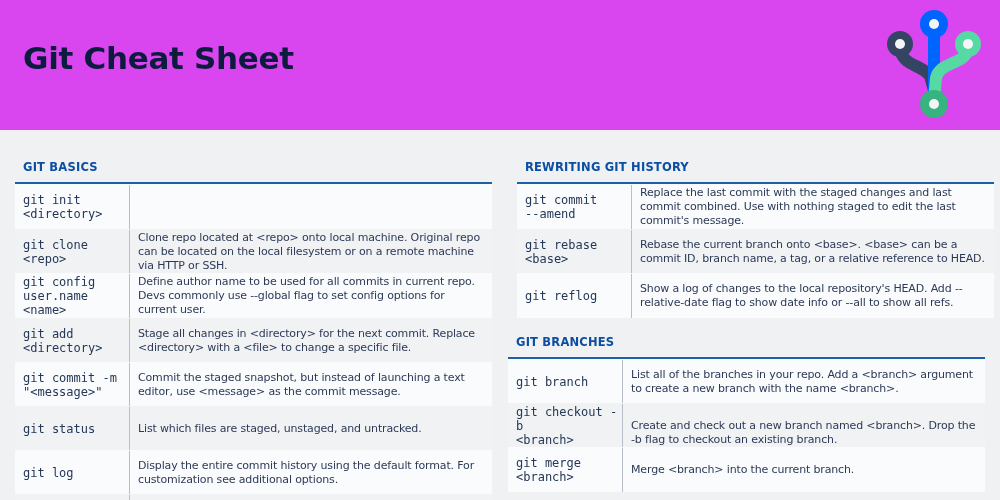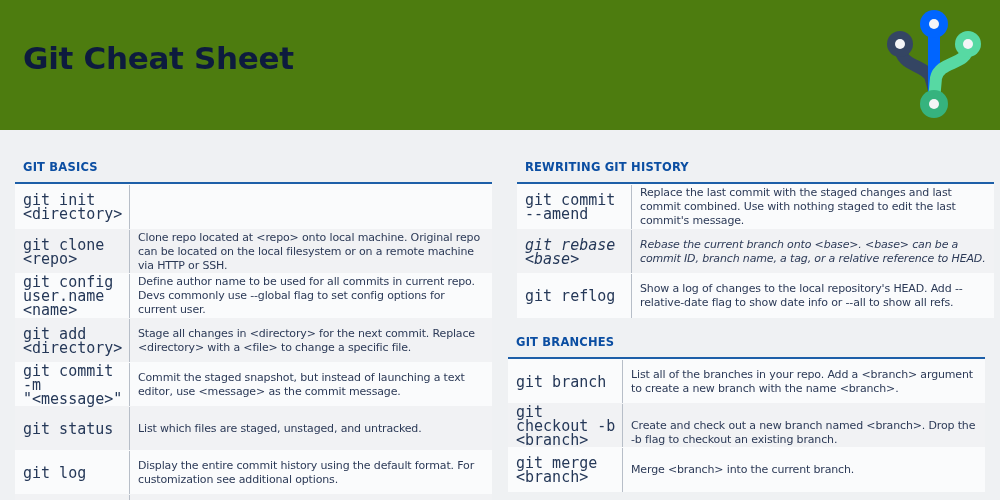--- a/index.html
+++ b/index.html
@@ -5,21 +5,21 @@
     * { box-sizing: border-box; margin: 0; padding: 0; }
     html, body { width: 1000px; height: 500px; overflow: hidden; }
     body {
       background: #eff1f3;
       font-family: "Liberation Sans", "DejaVu Sans", sans-serif;
       color: #253858;
       position: relative;
     }
     .header {
       position: absolute; left: 0; top: 0; width: 1000px; height: 130px;
-      background: #4d7c0f;
+      background: #d946ef;
     }
     .page-title {
       position: absolute; left: 23px; top: 40px;
       font-size: 31px; font-weight: bold; color: #0d1b3e;
       letter-spacing: -0.3px;
       font-family: "DejaVu Sans", sans-serif;
     }
     .logo { position: absolute; left: 880px; top: 4px; width: 106px; height: 116px; }
     .section { position: absolute; }
     .section-title {
@@ -31,21 +31,21 @@
     .section-rule { height: 2px; background: #1d5fa8; margin-top: 5px; }
     .row {
       display: flex; align-items: center;
       border-top: 1px solid transparent;
     }
     .row.odd { background: #fafbfc; }
     .row.even { background: #f1f2f4; }
     .cmd {
       flex: 0 0 115px; padding-left: 8px;
       font-family: "DejaVu Sans Mono", "Liberation Mono", monospace;
-      font-size: 15px; color: #253858; line-height: 14px;
+      font-size: 12px; color: #253858; line-height: 14px;
       border-right: 1.5px solid #b7bec8;
       align-self: stretch; display: flex; align-items: center;
     }
     .desc {
       flex: 1; padding-left: 8px; padding-right: 8px;
       font-size: 11px; line-height: 14px; color: #2c3a57;
       font-family: "DejaVu Sans", sans-serif;
       letter-spacing: -0.15px;
     }
     .cmd span { white-space: pre-line; }
@@ -131,21 +131,21 @@
 <div class="section" style="left:508px; top:157px; width:477px;margin-left:9px;">
   <div class="section-title">REWRITING GIT HISTORY</div>
   <div class="section-rule"></div>
   <div class="row odd" style="height:45px;">
     <div class="cmd">
         <span>git commit
 --amend</span>
       </div>
     <div class="desc">Replace the last commit with the staged changes and last commit combined. Use with nothing staged to edit the last commit's message.</div>
   </div>
-  <div class="row even" style="height:44px;font-style:italic;">
+  <div class="row even" style="height:44px;">
     <div class="cmd">
         <span>git rebase &lt;base&gt;</span>
       </div>
     <div class="desc">Rebase the current branch onto &lt;base&gt;. &lt;base&gt; can be a commit ID, branch name, a tag, or a relative reference to HEAD.</div>
   </div>
   <div class="row odd" style="height:45px;">
     <div class="cmd">
         <span>git reflog</span>
       </div>
     <div class="desc">Show a log of changes to the local repository's HEAD. Add --relative-date flag to show date info or --all to show all refs.</div>

